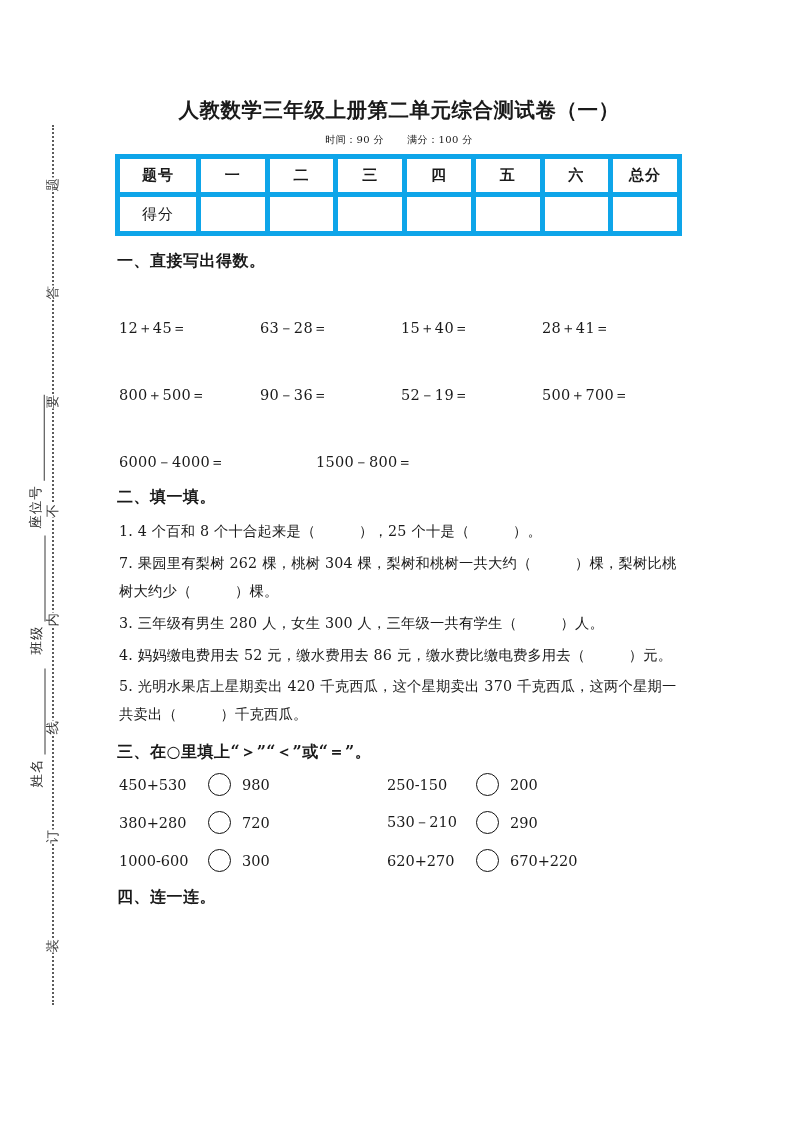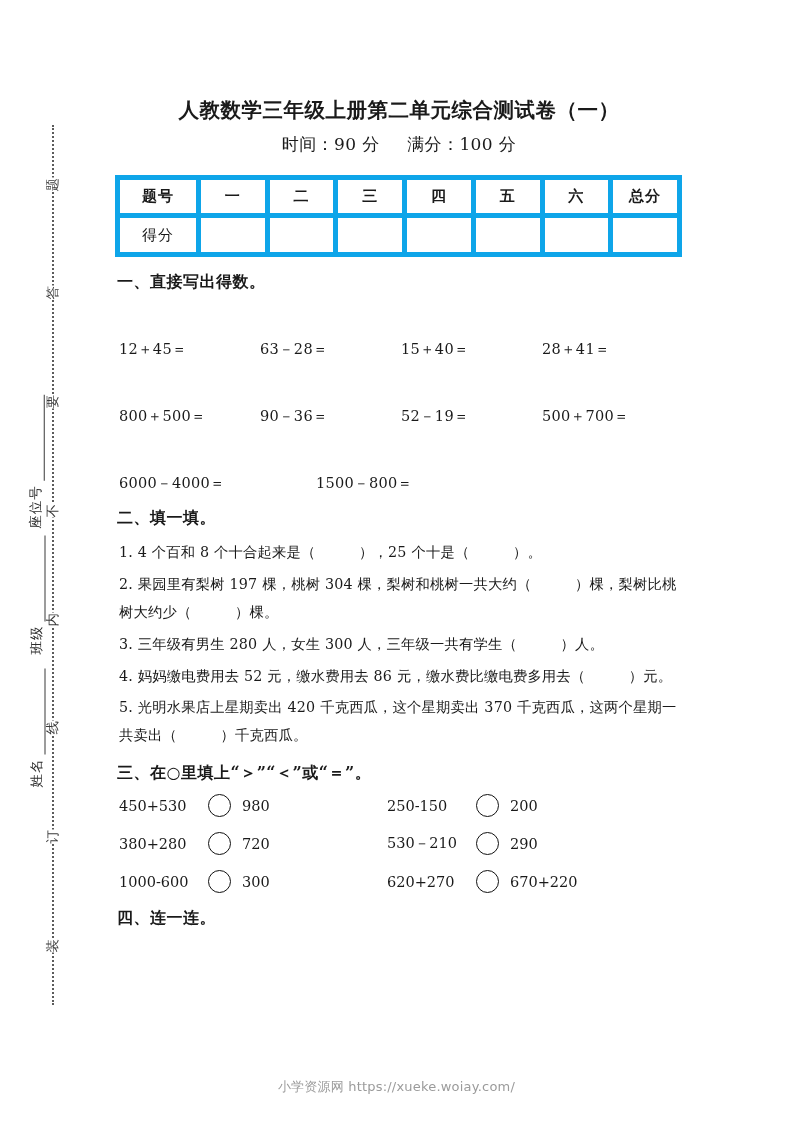--- a/index.html
+++ b/index.html
@@ -97,22 +97,22 @@
   .doc-title {
     text-align: center;
     font-size: 20.5px;
     font-weight: bold;
     letter-spacing: 0.5px;
     margin: 0 0 9px 0;
     font-family: "DejaVu Serif", "Liberation Serif", serif;
   }
   .doc-sub {
     text-align: center;
-    font-size: 17px;
-    margin: 0 0 19px 0;
+    font-size: 10px;
+    margin: 0 0 7px 0;
     letter-spacing: 0.4px;
   }
   .doc-sub .gap { display: inline-block; width: 16px; }
 
   
   table.score-table {
     border-collapse: collapse;
     width: 567px;
     margin: 0 0 0 2px;
     table-layout: fixed;
@@ -288,21 +288,21 @@
       <span class="cell">500＋700＝</span>
     </div>
     <div class="calc-row last">
       <span class="cell">6000－4000＝</span>
       <span class="cell">1500－800＝</span>
     </div>
 
     <div class="sec-head">二、填一填。</div>
 
     <p class="fib">1. 4 个百和 8 个十合起来是（　　　），25 个十是（　　　）。</p>
-    <p class="fib">2. 果园里有梨树 197 棵，桃树 304 棵，梨树和桃树一共大约（　　　）棵，梨树比桃树大约少（　　　）棵。</p>
+    <p class="fib">7. 果园里有梨树 262 棵，桃树 304 棵，梨树和桃树一共大约（　　　）棵，梨树比桃树大约少（　　　）棵。</p>
     <p class="fib">3. 三年级有男生 280 人，女生 300 人，三年级一共有学生（　　　）人。</p>
     <p class="fib">4. 妈妈缴电费用去 52 元，缴水费用去 86 元，缴水费比缴电费多用去（　　　）元。</p>
     <p class="fib">5. 光明水果店上星期卖出 420 千克西瓜，这个星期卖出 370 千克西瓜，这两个星期一共卖出（　　　）千克西瓜。</p>
 
     <div class="sec-head tight">三、在○里填上“＞”“＜”或“＝”。</div>
 
     <div class="cmp-grid">
       <div class="cmp-row">
         <span class="cmp-item">
           <span class="expr-l">450+530</span>
@@ -338,15 +338,14 @@
           <span class="circle"></span>
           <span class="expr-r">670+220</span>
         </span>
       </div>
     </div>
 
     <div class="sec-head">四、连一连。</div>
 
   </div>
 
-  <div class="watermark">小学资源网 https://xueke.woiay.com/</div>
 
 </div>
 
 </body></html>

